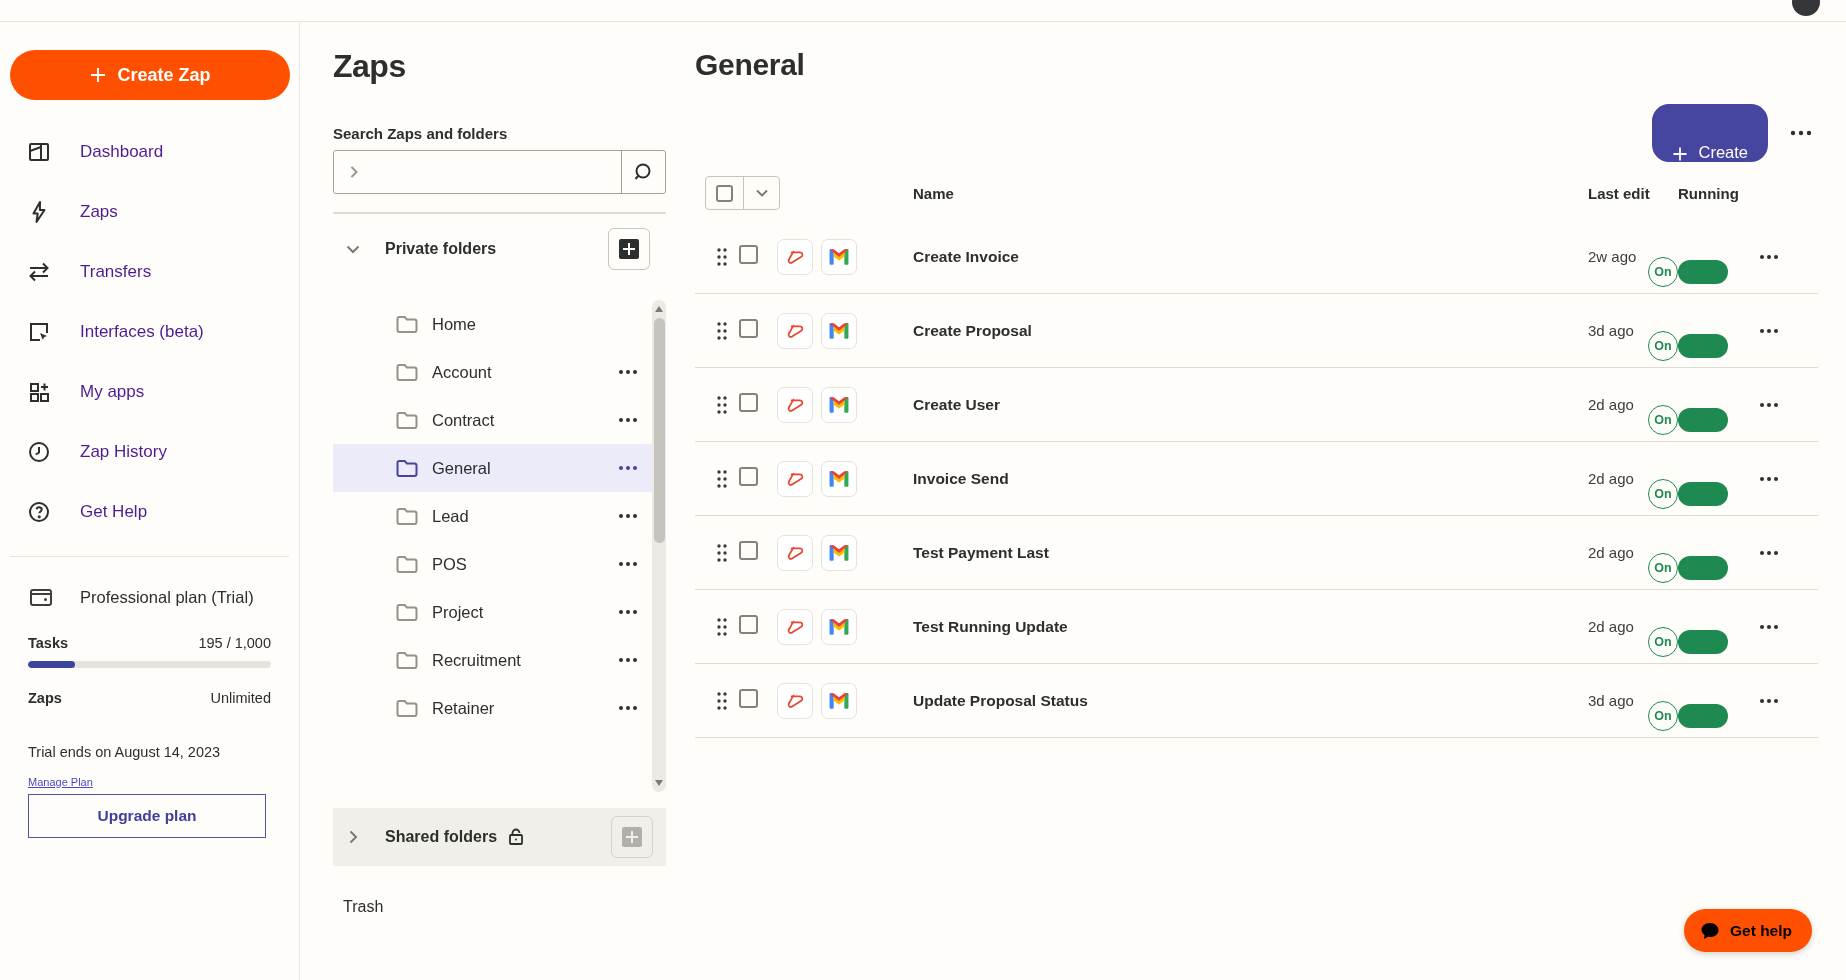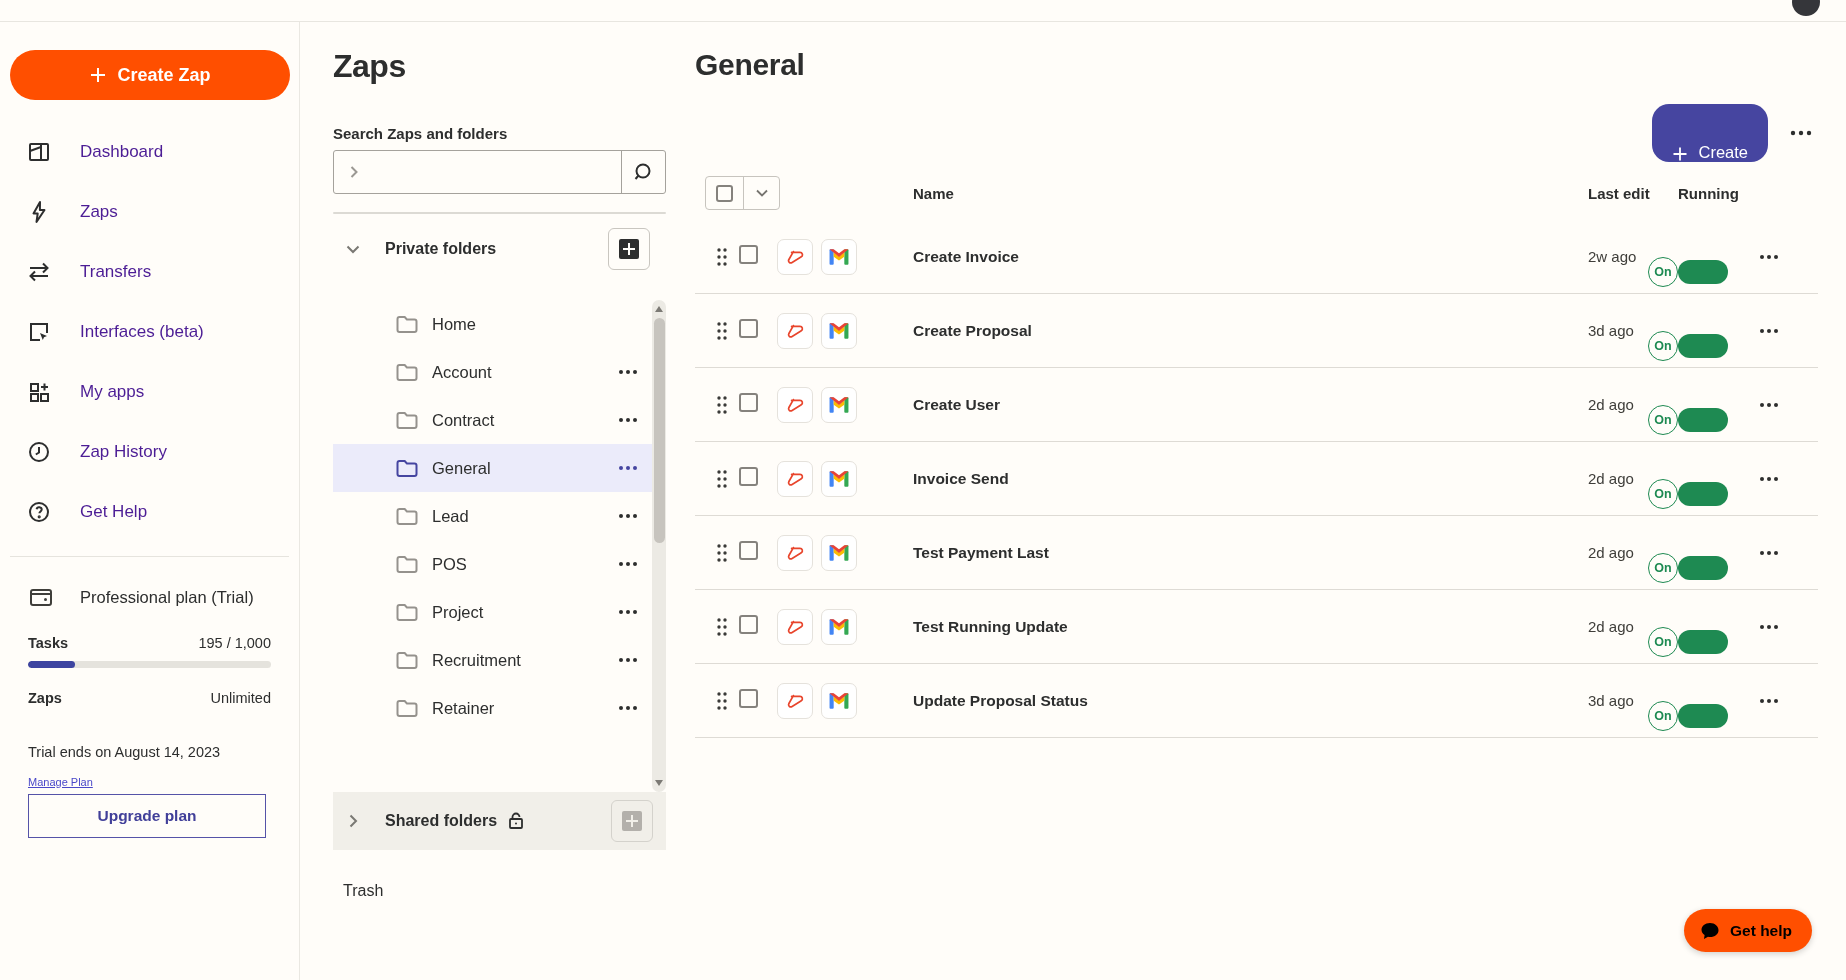--- a/index.html
+++ b/index.html
@@ -70,21 +70,21 @@
   .folder-row .fname { margin-left:13px; font-size:16.5px; color:#2d2e2e; flex:1; }
   .folder-row .fmenu { margin-right:14px; cursor:pointer; display:flex; }
   .folder-row.selected { background:#ebebfa; }
   .folder-row.selected .fname { font-weight:400; }
   .scrollbar { position:absolute; right:0; top:0; width:14px; height:492px; background:#eceae4; border-radius:7px; }
   .sb-up, .sb-dn { position:absolute; left:3px; width:0; height:0; border-left:4px solid transparent; border-right:4px solid transparent; }
   .sb-up { top:6px; border-bottom:6px solid #7c7a75; }
   .sb-dn { bottom:6px; border-top:6px solid #7c7a75; }
   .sb-thumb { position:absolute; left:1.5px; top:18px; width:11px; height:225px; background:#c7c4be; border-radius:6px; }
 
-  .shared-bar { margin-top:0; width:333px; height:58px; background:#f1efe9; display:flex; align-items:center; }
+  .shared-bar { margin-top:16px; width:333px; height:58px; background:#f1efe9; display:flex; align-items:center; }
   .shared-bar .pf-chev { margin-left:12px; }
   .shared-title { margin-left:18px; font-size:16px; font-weight:700; display:flex; align-items:center; gap:10px; }
   .shared-bar .spacer { flex:1; }
   .trash { margin-top:32px; padding-left:10px; font-size:16px; color:#2d2e2e; cursor:pointer; }
 
   
   .main { flex:1; padding:26px 28px 0 0; }
   .main h1 { font-size:30px; font-weight:600; letter-spacing:-.3px; }
   .main-actions { display:flex; justify-content:flex-end; align-items:center; gap:16px; margin-top:22px; }
   .create-btn { display:flex; align-items:flex-end; gap:10px; height:58px; padding:0 20px; border:none; border-radius:17px; background:#4645a0; color:#fff; font-family:inherit; font-size:16.5px; cursor:pointer; }

